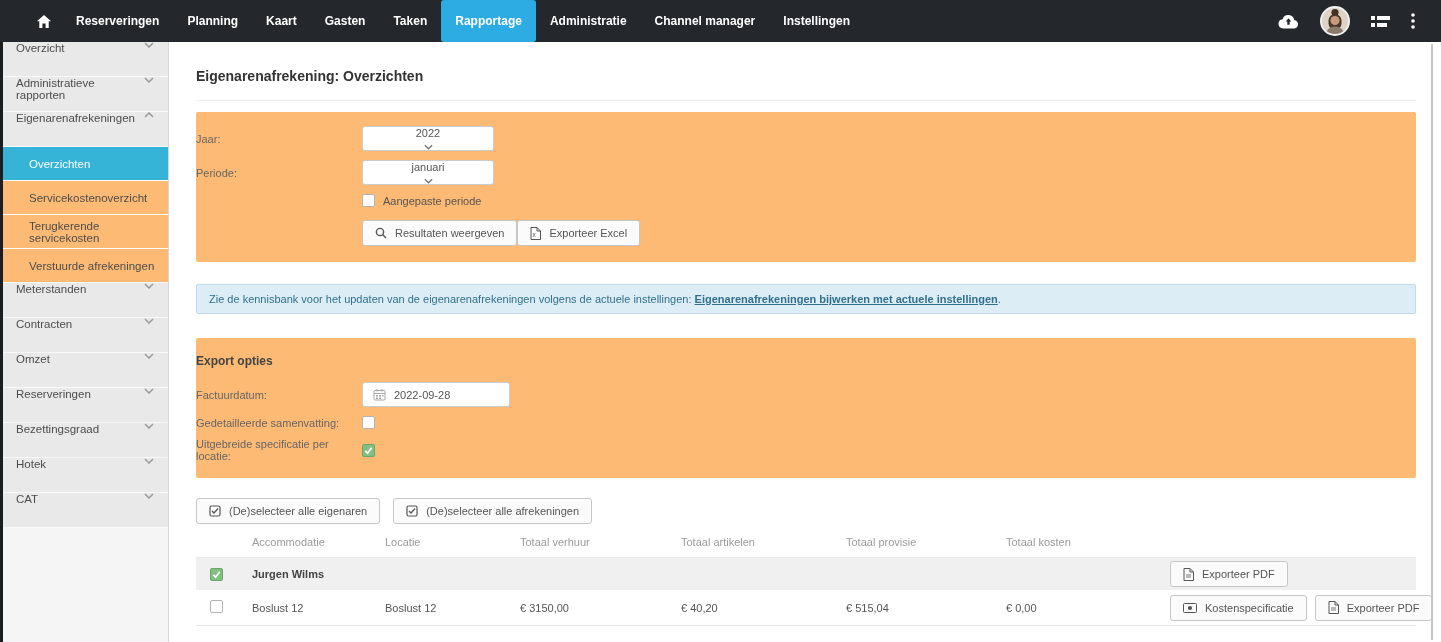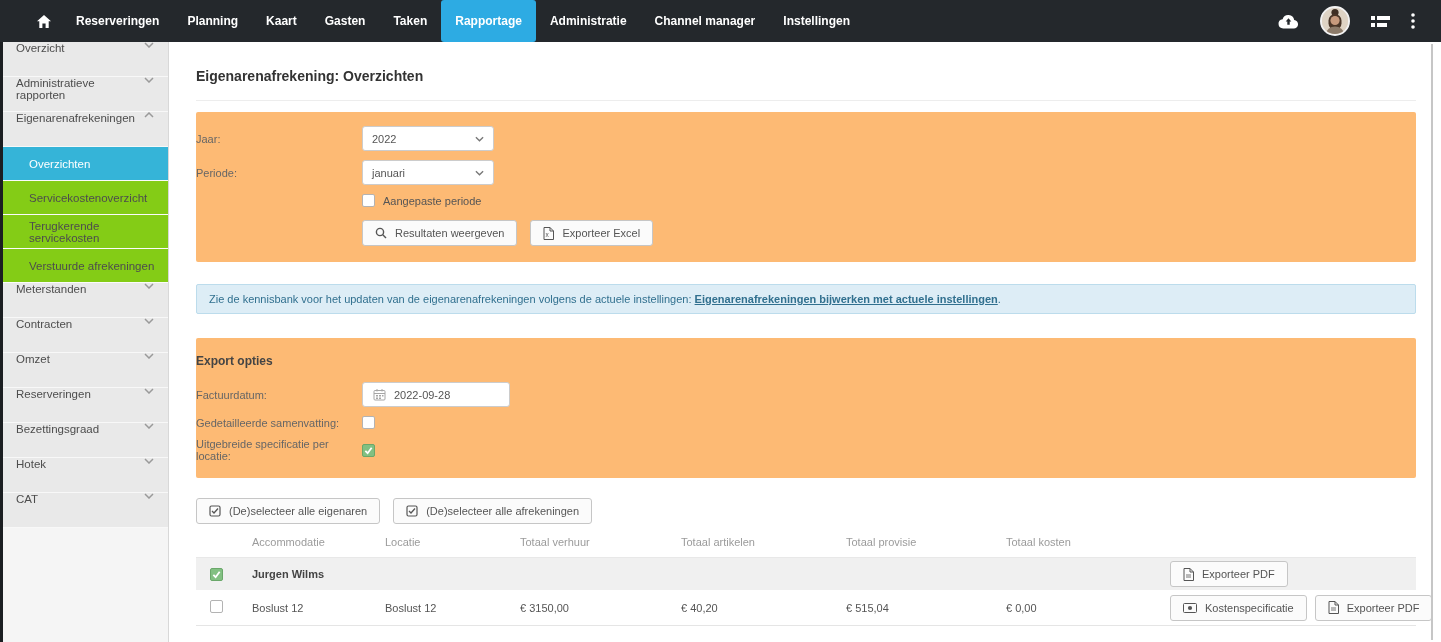--- a/index.html
+++ b/index.html
@@ -22,48 +22,48 @@
             border:2px solid #f2f2f2; cursor:pointer; }
   
   .body-row { display:flex; height:600px; }
   
   .sidebar { width:169px; background:#f5f5f5; border-left:3px solid #1b1e21;
              border-right:1px solid #d8d8d8; flex:none; }
   .side-item { height:35px; display:flex; justify-content:space-between;
                padding:0 14px 0 13px; background:#e9e9e9; border-bottom:1px solid #f8f8f8;
                font-size:11.5px; color:#4d4d4d; cursor:pointer; }
   .side-sub { height:34px; display:flex; align-items:center; padding-left:26px;
-              background:#84cc16; border-bottom:1px solid #fbfbfb;
+              background:#fdba74; border-bottom:1px solid #fbfbfb;
               font-size:11.5px; color:#4d4d4d; cursor:pointer; }
   .side-sub.active { background:#35b4d8; color:#fff; }
   .chev { color:#9a9a9a; display:flex; }
   .chev.up svg { transform:rotate(180deg); }
   
   .content { flex:1; padding:0 25px 0 27px; min-width:0; }
   .page-title { font-size:14px; font-weight:bold; color:#333; padding:26px 0 16px;
                 border-bottom:1px solid #ededed; }
   .panel { background:#fdba74; border-radius:2px; padding:14px 0; }
   .filter-panel { margin-top:11px; }
   .form-row { display:flex; align-items:center; margin-bottom:9px; }
   .form-label { width:166px; font-size:11px; color:#666; flex:none; }
   .select-box { width:132px; height:25px; background:#fff; border:1px solid #ccc; border-radius:3px;
                 display:flex; align-items:center; justify-content:space-between; padding:0 9px;
-                font-size:11px; color:#555; cursor:pointer; }
+                font-size:11px; color:#555; cursor:pointer;flex-direction:column; }
   .date-box { width:148px; height:25px; background:#fff; border:1px solid #ccc; border-radius:3px;
               display:flex; align-items:center; gap:8px; padding:0 10px; font-size:11px; color:#555;
               cursor:pointer; }
   .checkbox { width:13px; height:13px; border:1px solid #b3b3b3; border-radius:2px; background:#fff;
               display:inline-flex; align-items:center; justify-content:center; cursor:pointer; flex:none; }
   .checkbox.checked { background:#82c082; border-color:#6aa86a; }
   .cb-label { font-size:11px; color:#555; margin-left:8px; }
   .cb-row { margin:4px 0 0 166px; display:flex; align-items:center; }
   .btn { display:inline-flex; align-items:center; gap:8px; background:#fbfbfb; border:1px solid #c6c6c6;
          border-radius:3px; padding:0 12px; height:26px; font-size:11px; color:#555; cursor:pointer;
          font-family:inherit; white-space:nowrap; }
-  .btn-row { margin:13px 0 2px 166px; display:flex; gap:13px; }
+  .btn-row { margin:13px 0 2px 166px; display:flex; }
   .info-banner { margin-top:22px; background:#ddedf6; border:1px solid #bcdcec; border-radius:2px;
                  padding:8px 12px; font-size:11px; color:#31708f; }
   .info-banner a { color:#31708f; font-weight:bold; text-decoration:underline; cursor:pointer; }
   .export-panel { margin-top:24px; }
   .panel-title { font-size:12px; font-weight:bold; color:#444; margin:2px 0 14px; }
   .selection-row { margin-top:20px; display:flex; gap:13px; }
   
   .grid-cols { display:grid; grid-template-columns:56px 133px 135px 161px 165px 160px 164px minmax(0,1fr);
                align-items:center; }
   .thead { font-size:11px; color:#9b9b9b; padding:12px 0 9px; }

